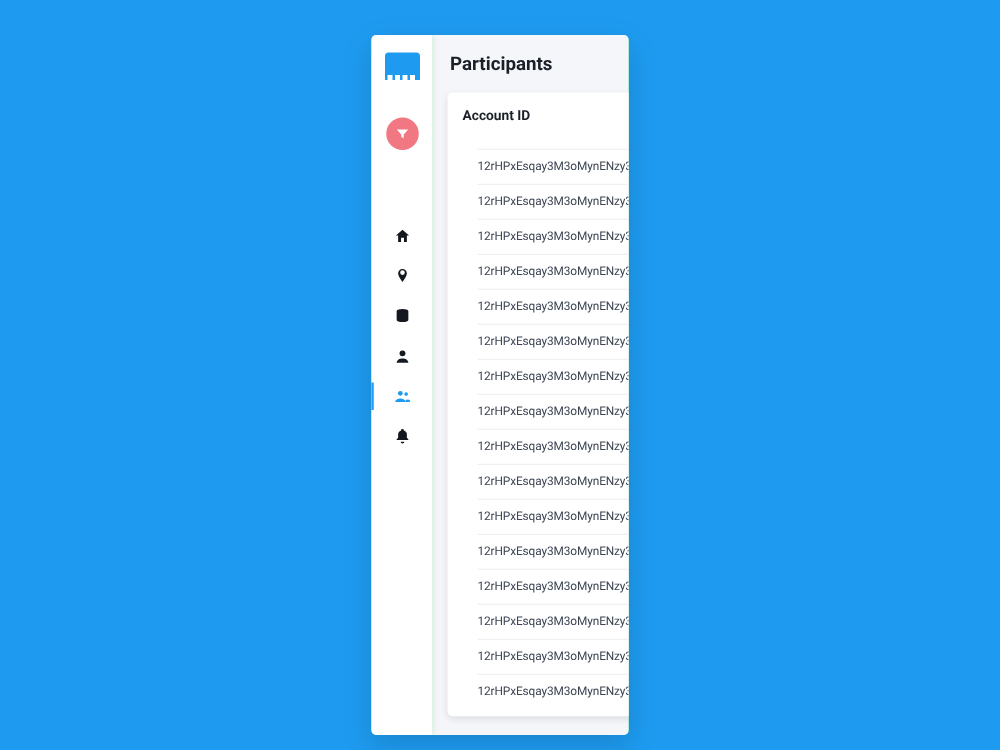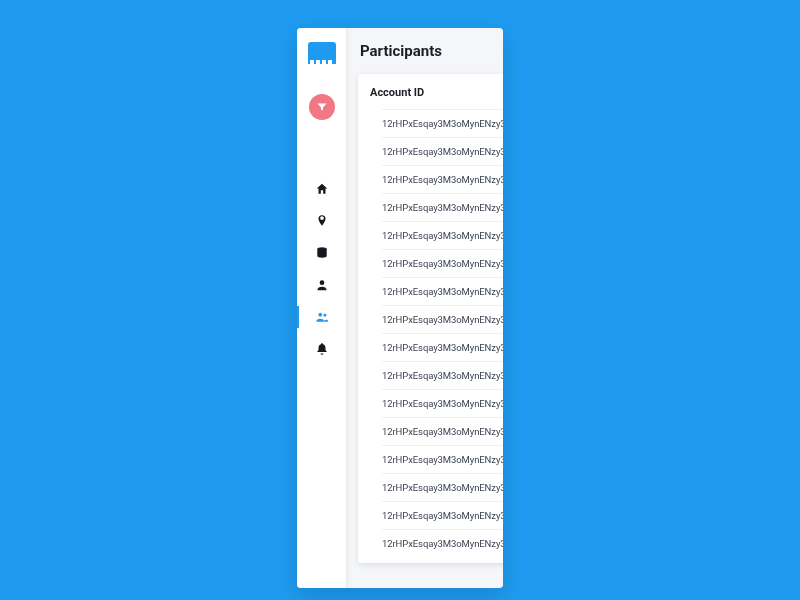--- a/index.html
+++ b/index.html
@@ -113,21 +113,21 @@
     border-radius: 4px;
     box-shadow: 0 2px 6px rgba(0,0,0,0.10);
     padding: 12px 0 6px 12px;
     width: 160px;
     overflow: hidden;
   }
   .col-header {
     font-size: 11px;
     font-weight: 700;
     color: #1b2028;
-    margin-bottom: 10px;
+    margin-bottom: 20px;
   }
   .row {
     font-size: 9.5px;
     color: #3c4452;
     white-space: nowrap;
     padding: 8px 0;
     border-top: 1px solid #eef0f3;
     letter-spacing: -0.1px;
     margin-left: 12px;
   }

